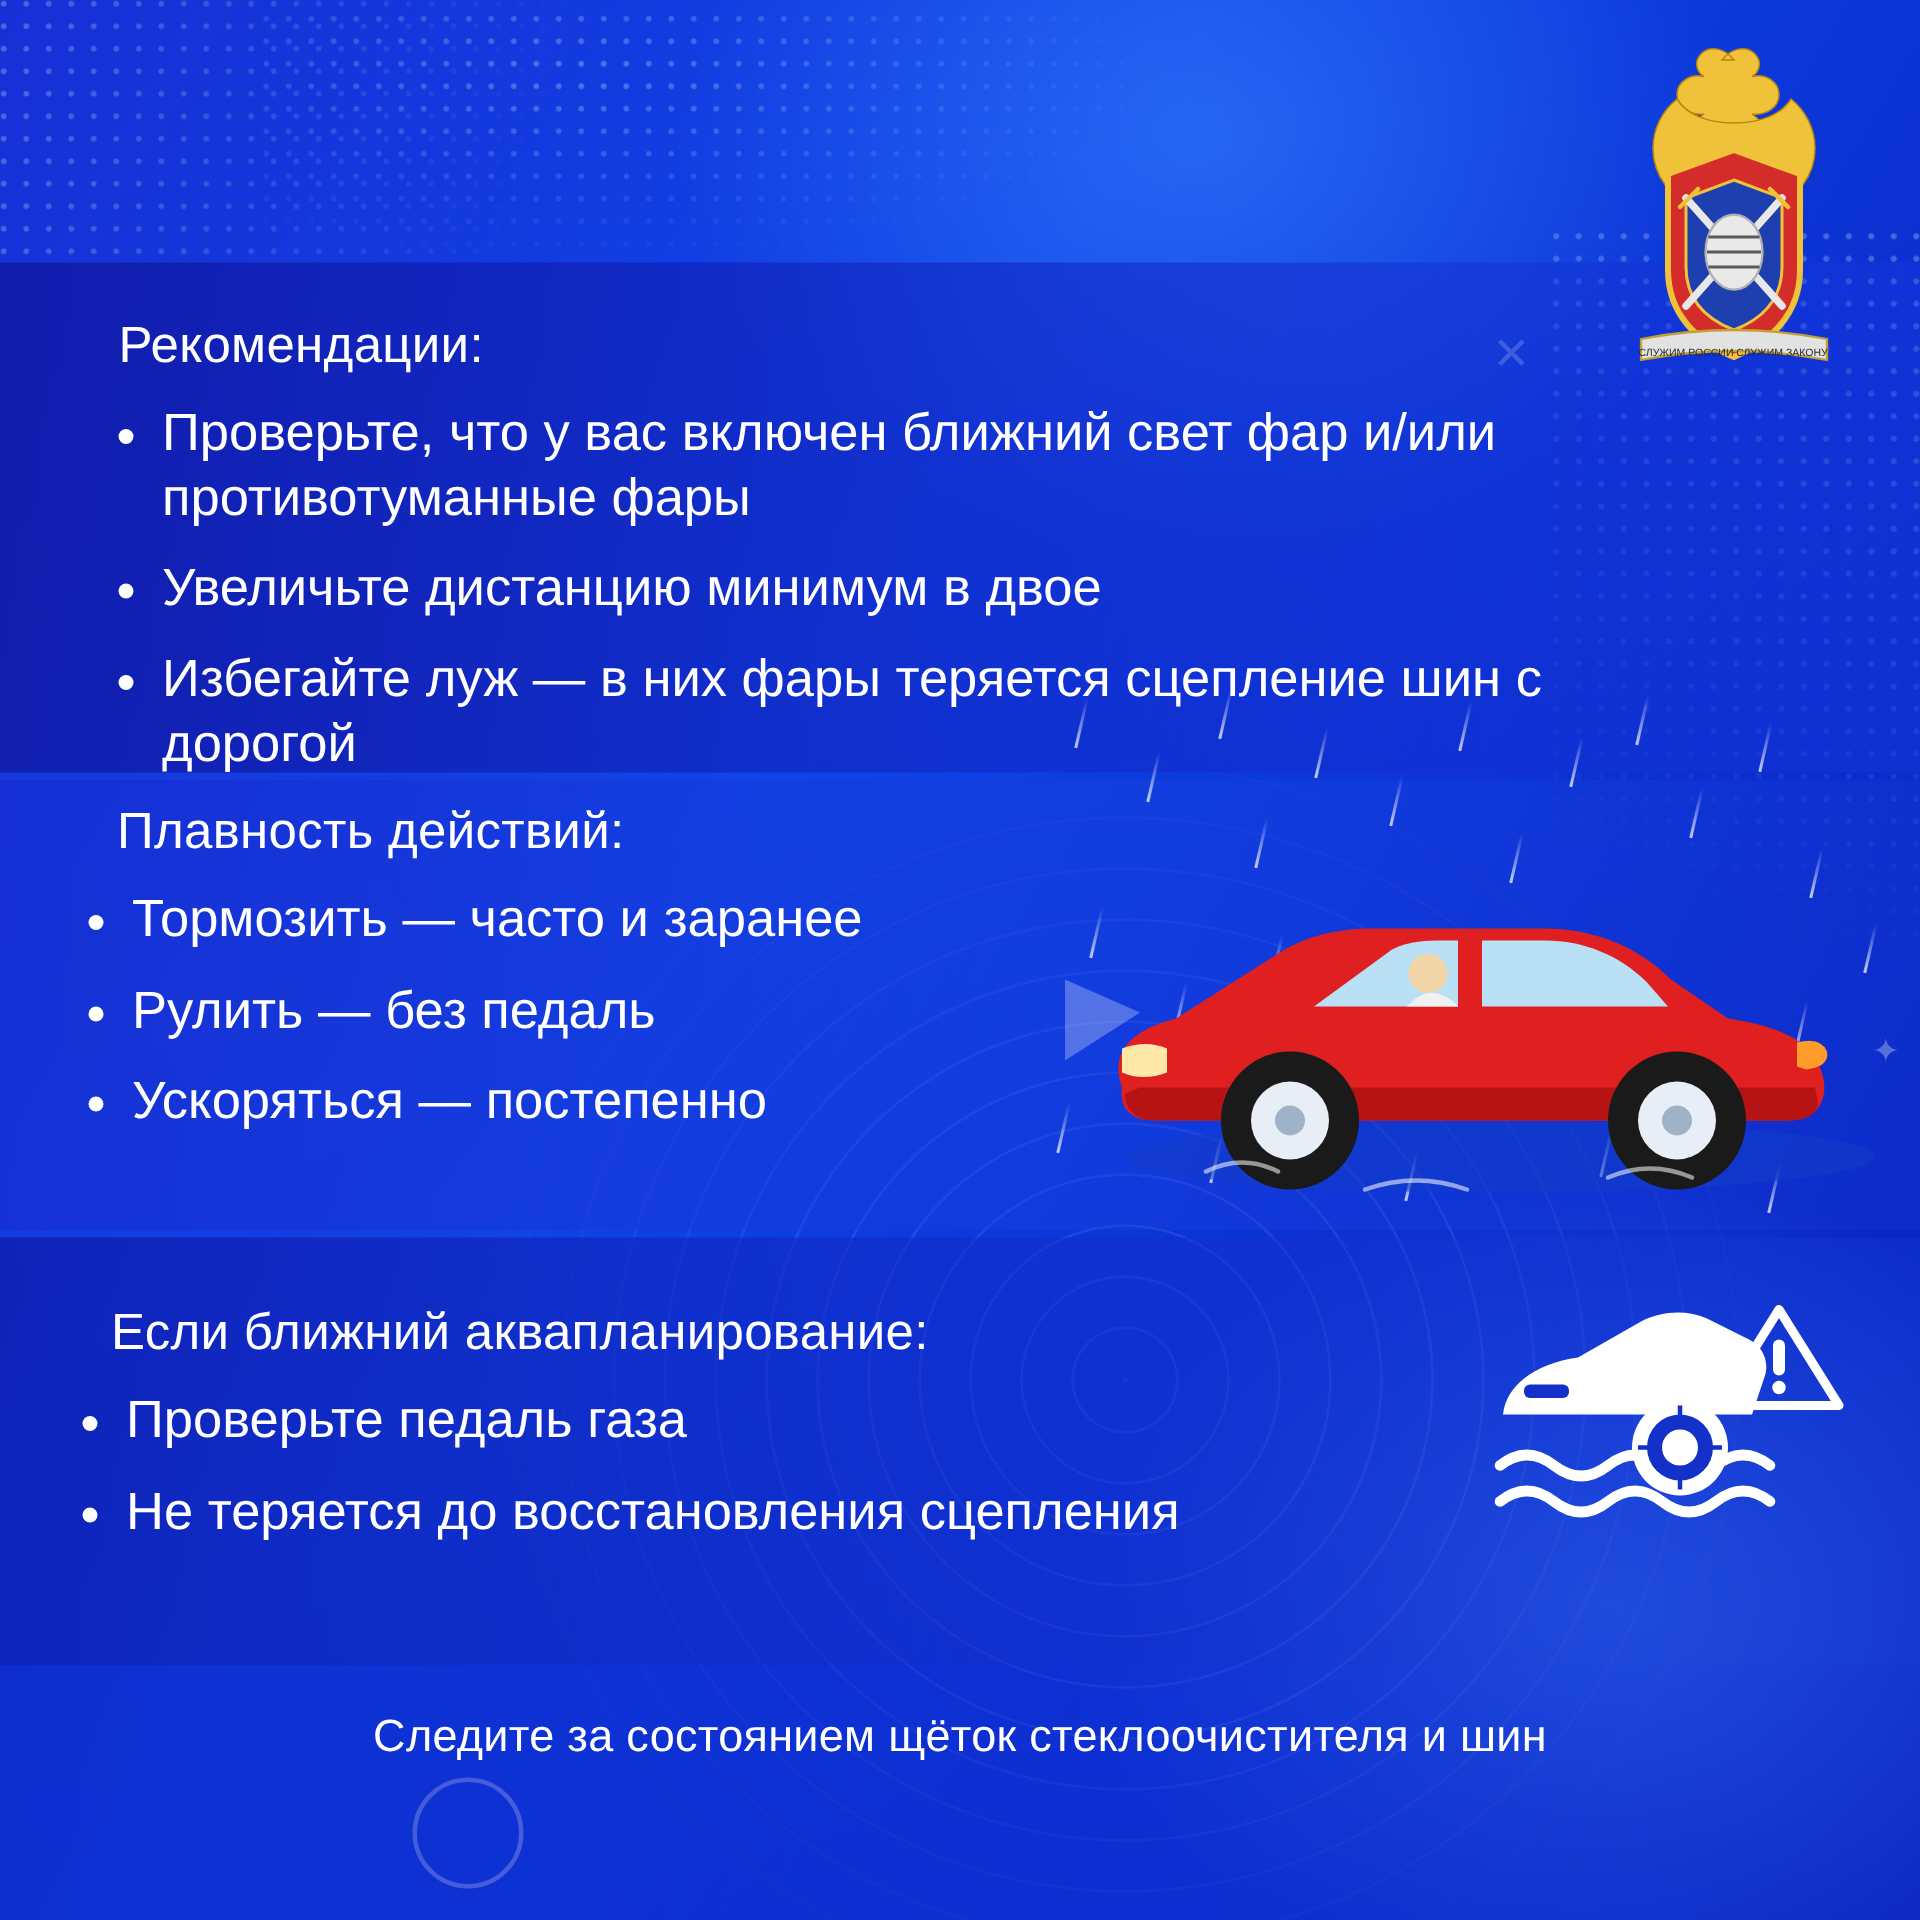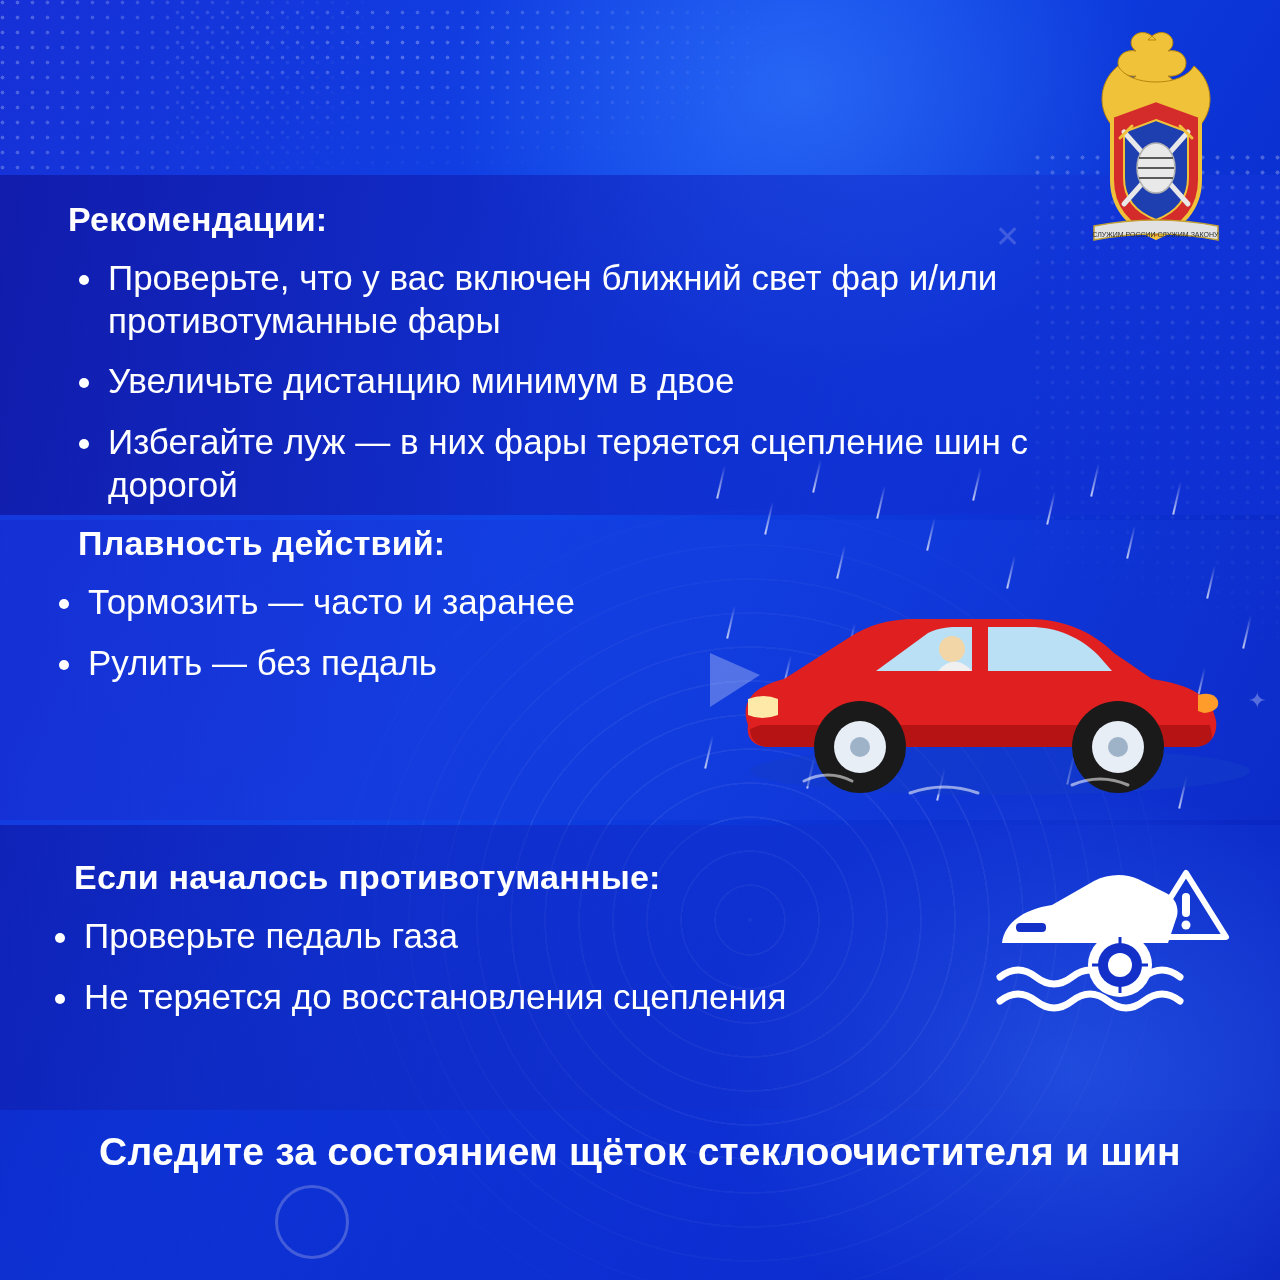--- a/index.html
+++ b/index.html
@@ -94,24 +94,24 @@
     top: 825px; height: 285px;
     background: linear-gradient(95deg, rgba(14,25,170,0.72) 0%, rgba(18,45,205,0.55) 55%, rgba(24,70,235,0.22) 100%);
   }
   .band-4 {
     top: 1110px; height: 170px;
     background: linear-gradient(95deg, rgba(12,30,190,0.55) 0%, rgba(16,48,215,0.42) 60%, rgba(20,60,230,0.22) 100%);
   }
 
   .heading {
     color: #ffffff;
-    font-weight: bold;
+    font-weight: normal;
     font-size: 34px;
     letter-spacing: 0.2px;
-    margin: 0;
+    margin: 11px;
   }
   ul.bullets {
     list-style: none;
     margin: 0;
     padding: 0;
   }
   ul.bullets li {
     position: relative;
     color: #ffffff;
     font-size: 35px;
@@ -129,21 +129,21 @@
     background: #ffffff;
     border-radius: 50%;
   }
 
   #sec1 { position: absolute; left: 68px; top: 200px; width: 1010px; }
   #sec2 { position: absolute; left: 48px; top: 524px; width: 700px; }
   #sec2 .heading { margin-left: 30px; }
   #sec3 { position: absolute; left: 44px; top: 858px; width: 960px; }
   #sec3 .heading { margin-left: 30px; }
   #sec4 { position: absolute; left: 0; top: 1130px; width: 1280px; text-align: center; }
-  #sec4 .heading { font-size: 39px; }
+  #sec4 .heading { font-size: 30px; }
 
   
   .emblem {
     position: absolute;
     right: 44px;
     top: 28px;
     width: 160px;
     height: 220px;
   }
 
@@ -228,20 +228,21 @@
       <li>Увеличьте дистанцию минимум в двое</li>
       <li>Избегайте луж — в них фары теряется сцепление шин с дорогой</li>
     </ul>
   </div>
 
   <div id="sec2">
     <p class="heading">Плавность действий:</p>
     <ul class="bullets">
       <li>Тормозить — часто и заранее</li>
       <li>Рулить — без педаль</li>
+      <li>Ускоряться — постепенно</li>
     </ul>
   </div>
 
   <div class="rain">
     <i style="left:30px;  top:10px;"></i>
     <i style="left:78px;  top:46px;"></i>
     <i style="left:126px; top:4px;"></i>
     <i style="left:150px; top:90px;"></i>
     <i style="left:190px; top:30px;"></i>
     <i style="left:240px; top:62px;"></i>
@@ -299,21 +300,21 @@
 
       <g stroke="rgba(255,255,255,0.55)" stroke-width="3" fill="none" stroke-linecap="round">
         <path d="M104 206 q24 -12 48 0"></path>
         <path d="M372 210 q28 -12 56 0"></path>
         <path d="M210 218 q34 -12 68 0"></path>
       </g>
     </svg>
   </div>
 
   <div id="sec3">
-    <p class="heading">Если началось противотуманные:</p>
+    <p class="heading">Если ближний аквапланирование:</p>
     <ul class="bullets">
       <li>Проверьте педаль газа</li>
       <li>Не теряется до восстановления сцепления</li>
     </ul>
   </div>
 
   <div class="aqua-wrap">
     <svg viewBox="0 0 240 175" width="240" height="175" aria-hidden="true">
       <g fill="#ffffff">
         <path d="M12 78 C14 58 34 44 62 40 L104 16 C118 9 134 8 148 14 L176 28

